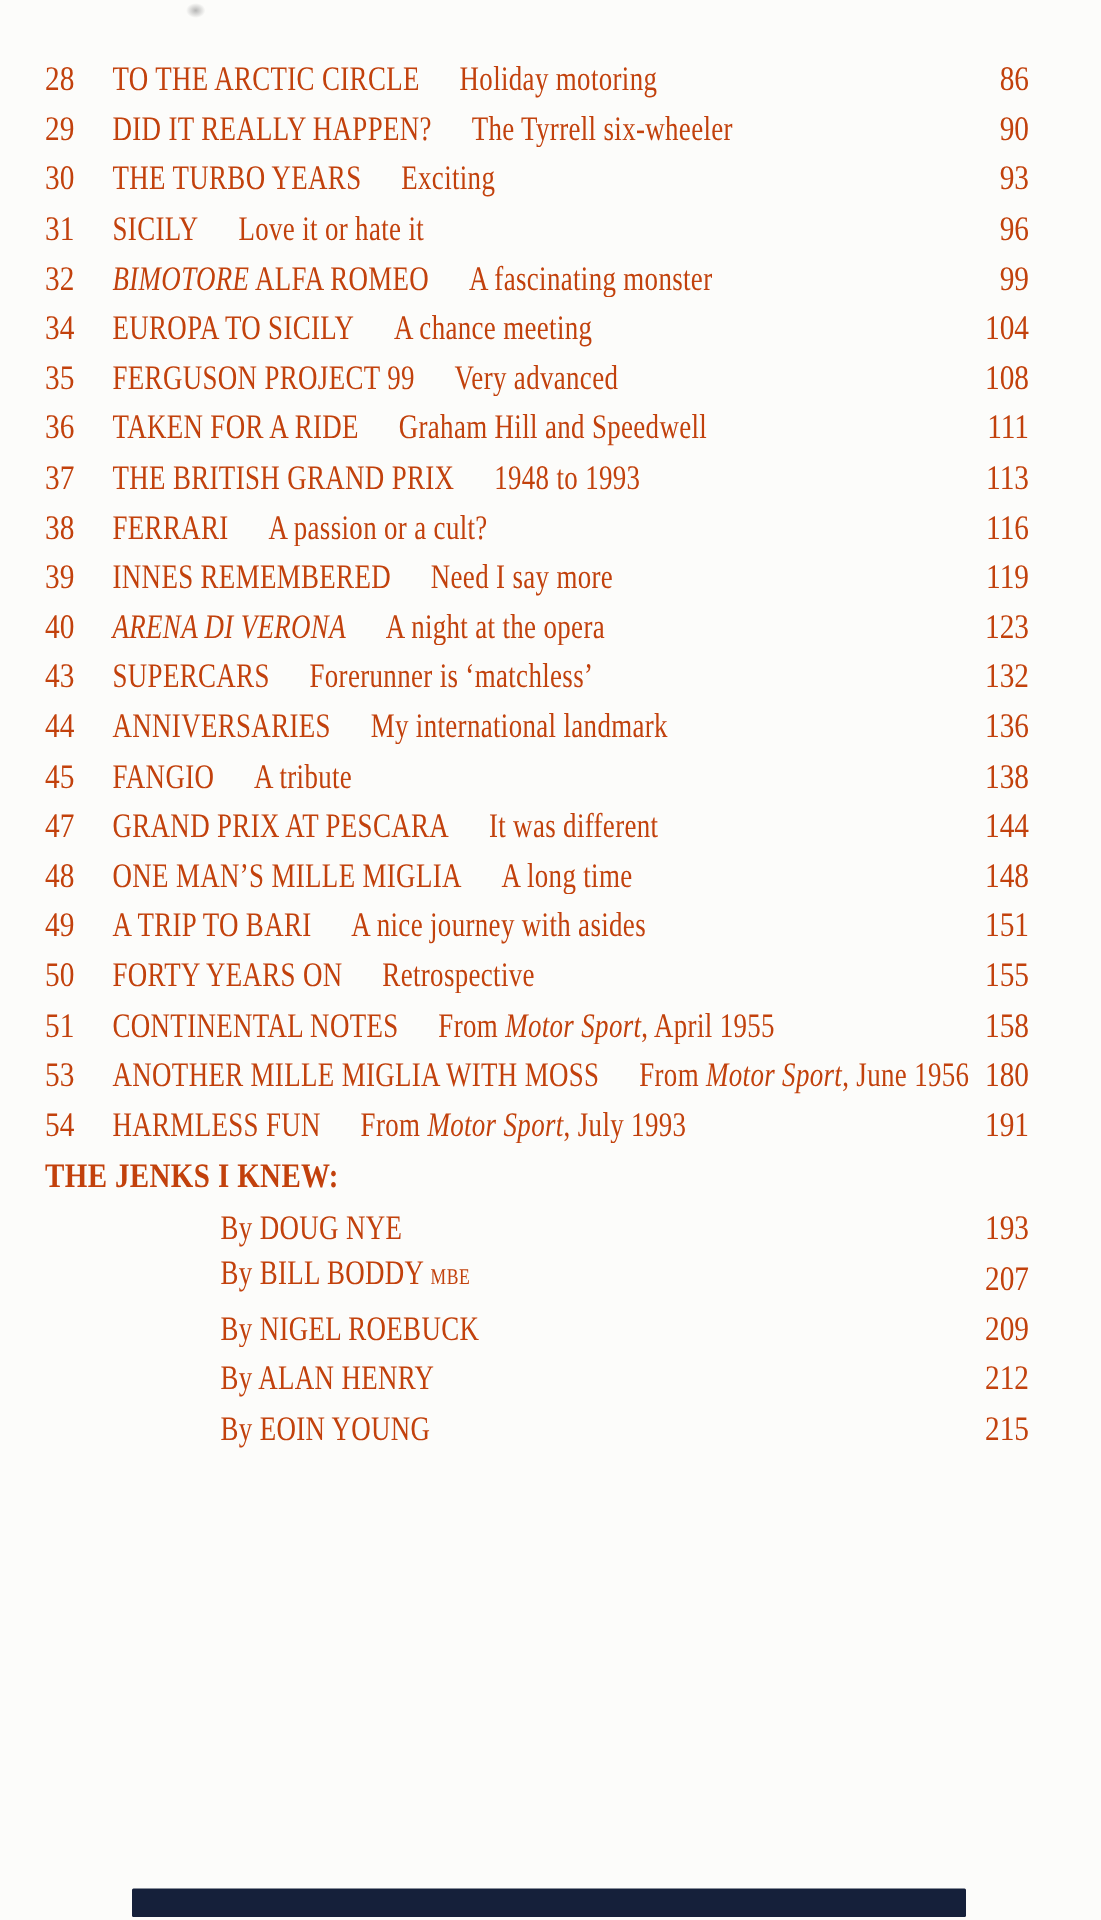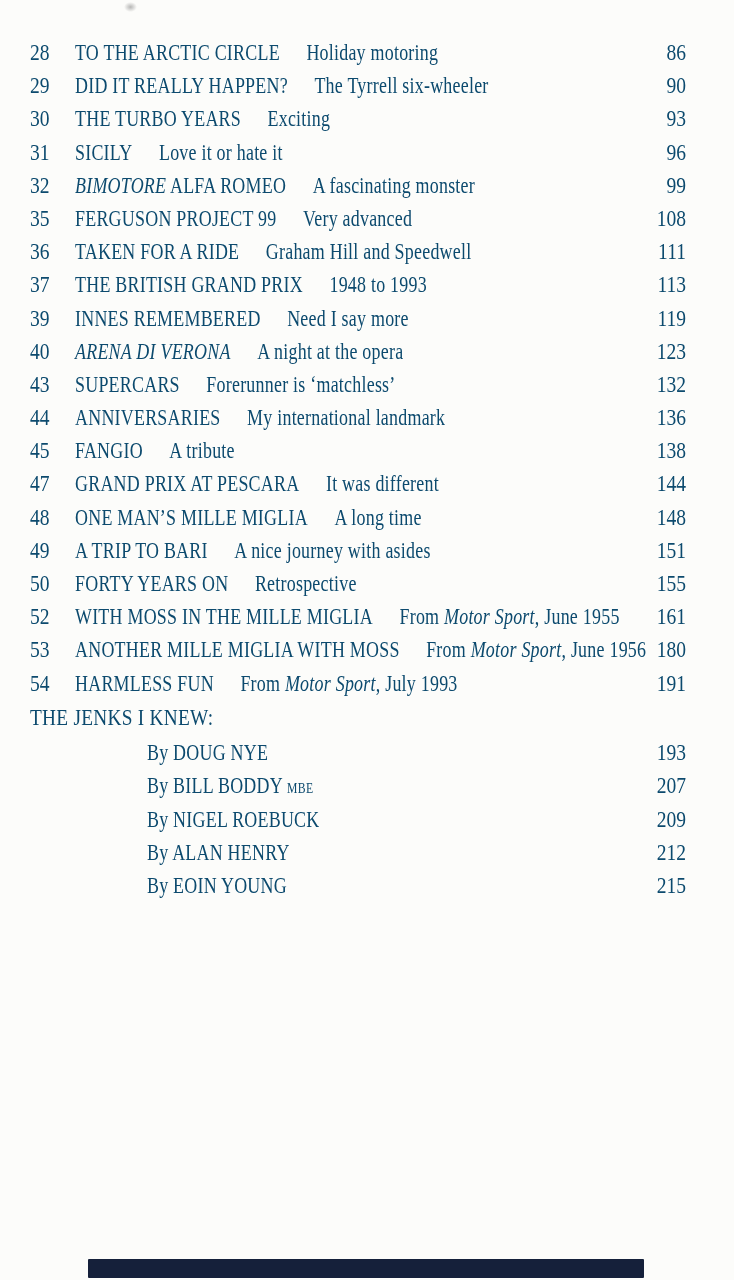--- a/index.html
+++ b/index.html
@@ -10,34 +10,34 @@
   }
   .toc{position:absolute;left:30px;top:36px;width:656px;}
   .row{display:flex;align-items:baseline;height:33.2px;line-height:33.2px;font-size:23px;}
   .num{flex:0 0 45px;transform:scaleX(.85);transform-origin:0 60%;}
   .mid{flex:1 1 auto;min-width:0;white-space:nowrap;overflow:visible;
        transform:scaleX(.78);transform-origin:0 60%;letter-spacing:.3px;}
   .sub{margin-left:34px;}
   .pg{flex:0 0 50px;text-align:right;white-space:nowrap;
       transform:scaleX(.85);transform-origin:100% 60%;}
   .it{font-style:italic;}
-  .heading-row{height:36px;line-height:36px;font-size:23px;font-weight:normal;}
+  .heading-row{height:36px;line-height:36px;font-size:23px;font-weight:bold;}
   .heading-inner{display:inline-block;transform:scaleX(.84);transform-origin:0 60%;letter-spacing:.3px;}
-  .byline-row{display:flex;align-items:flex-start;height:33.4px;line-height:33.4px;font-size:23px;}
+  .byline-row{display:flex;align-items:flex-end;height:33.4px;line-height:33.4px;font-size:23px;}
   .byline{flex:1 1 auto;min-width:0;padding-left:117px;white-space:nowrap;}
   .byline-inner{display:inline-block;transform:scaleX(.78);transform-origin:0 60%;letter-spacing:.3px;}
   .mbe{font-size:15px;letter-spacing:.5px;}
   .scan-bar{position:absolute;left:88px;top:1259px;width:556px;height:19px;border-radius:1px;}
   .speckle{position:absolute;left:124px;top:2px;width:13px;height:10px;
     background:radial-gradient(ellipse at center, rgba(125,125,125,.55), rgba(125,125,125,0) 70%);}
 </style>
 </head>
 <body>
 
-<div class="page" style="background: rgb(252, 252, 250); color: #0c4a6e;">
+<div class="page" style="background: rgb(252, 252, 250); color: #c2410c;">
   <div class="speckle"></div>
 
   <div class="toc">
     <div id="rows">
   <div class="row">
     <span class="num">28</span>
     <span class="mid"><span class="t"><span>TO THE ARCTIC CIRCLE</span></span><span class="sub"><span>Holiday motoring</span></span></span>
     <span class="pg">86</span>
   </div>
 
@@ -59,39 +59,49 @@
     <span class="pg">96</span>
   </div>
 
   <div class="row">
     <span class="num">32</span>
     <span class="mid"><span class="t"><span class="it">BIMOTORE</span><span> ALFA ROMEO</span></span><span class="sub"><span>A fascinating monster</span></span></span>
     <span class="pg">99</span>
   </div>
 
 
+  <div class="row">
+    <span class="num">34</span>
+    <span class="mid"><span class="t"><span>EUROPA TO SICILY</span></span><span class="sub"><span>A chance meeting</span></span></span>
+    <span class="pg">104</span>
+  </div>
 
   <div class="row">
     <span class="num">35</span>
     <span class="mid"><span class="t"><span>FERGUSON PROJECT 99</span></span><span class="sub"><span>Very advanced</span></span></span>
     <span class="pg">108</span>
   </div>
 
   <div class="row">
     <span class="num">36</span>
     <span class="mid"><span class="t"><span>TAKEN FOR A RIDE</span></span><span class="sub"><span>Graham Hill and Speedwell</span></span></span>
     <span class="pg">111</span>
   </div>
 
   <div class="row">
     <span class="num">37</span>
     <span class="mid"><span class="t"><span>THE BRITISH GRAND PRIX</span></span><span class="sub"><span>1948 to 1993</span></span></span>
     <span class="pg">113</span>
   </div>
 
+  <div class="row">
+    <span class="num">38</span>
+    <span class="mid"><span class="t"><span>FERRARI</span></span><span class="sub"><span>A passion or a cult?</span></span></span>
+    <span class="pg">116</span>
+  </div>
 
   <div class="row">
     <span class="num">39</span>
     <span class="mid"><span class="t"><span>INNES REMEMBERED</span></span><span class="sub"><span>Need I say more</span></span></span>
     <span class="pg">119</span>
   </div>
 
   <div class="row">
     <span class="num">40</span>
     <span class="mid"><span class="t"><span class="it">ARENA DI VERONA</span></span><span class="sub"><span>A night at the opera</span></span></span>
@@ -136,26 +146,26 @@
     <span class="mid"><span class="t"><span>A TRIP TO BARI</span></span><span class="sub"><span>A nice journey with asides</span></span></span>
     <span class="pg">151</span>
   </div>
 
   <div class="row">
     <span class="num">50</span>
     <span class="mid"><span class="t"><span>FORTY YEARS ON</span></span><span class="sub"><span>Retrospective</span></span></span>
     <span class="pg">155</span>
   </div>
 
-
-  <div class="row">
-    <span class="num">52</span>
-    <span class="mid"><span class="t"><span>WITH MOSS IN THE MILLE MIGLIA</span></span><span class="sub"><span>From </span><span class="it">Motor Sport</span><span>, June 1955</span></span></span>
-    <span class="pg">161</span>
-  </div>
+  <div class="row">
+    <span class="num">51</span>
+    <span class="mid"><span class="t"><span>CONTINENTAL NOTES</span></span><span class="sub"><span>From </span><span class="it">Motor Sport</span><span>, April 1955</span></span></span>
+    <span class="pg">158</span>
+  </div>
+
 
   <div class="row">
     <span class="num">53</span>
     <span class="mid"><span class="t"><span>ANOTHER MILLE MIGLIA WITH MOSS</span></span><span class="sub"><span>From </span><span class="it">Motor Sport</span><span>, June 1956</span></span></span>
     <span class="pg">180</span>
   </div>
 
   <div class="row">
     <span class="num">54</span>
     <span class="mid"><span class="t"><span>HARMLESS FUN</span></span><span class="sub"><span>From </span><span class="it">Motor Sport</span><span>, July 1993</span></span></span>

